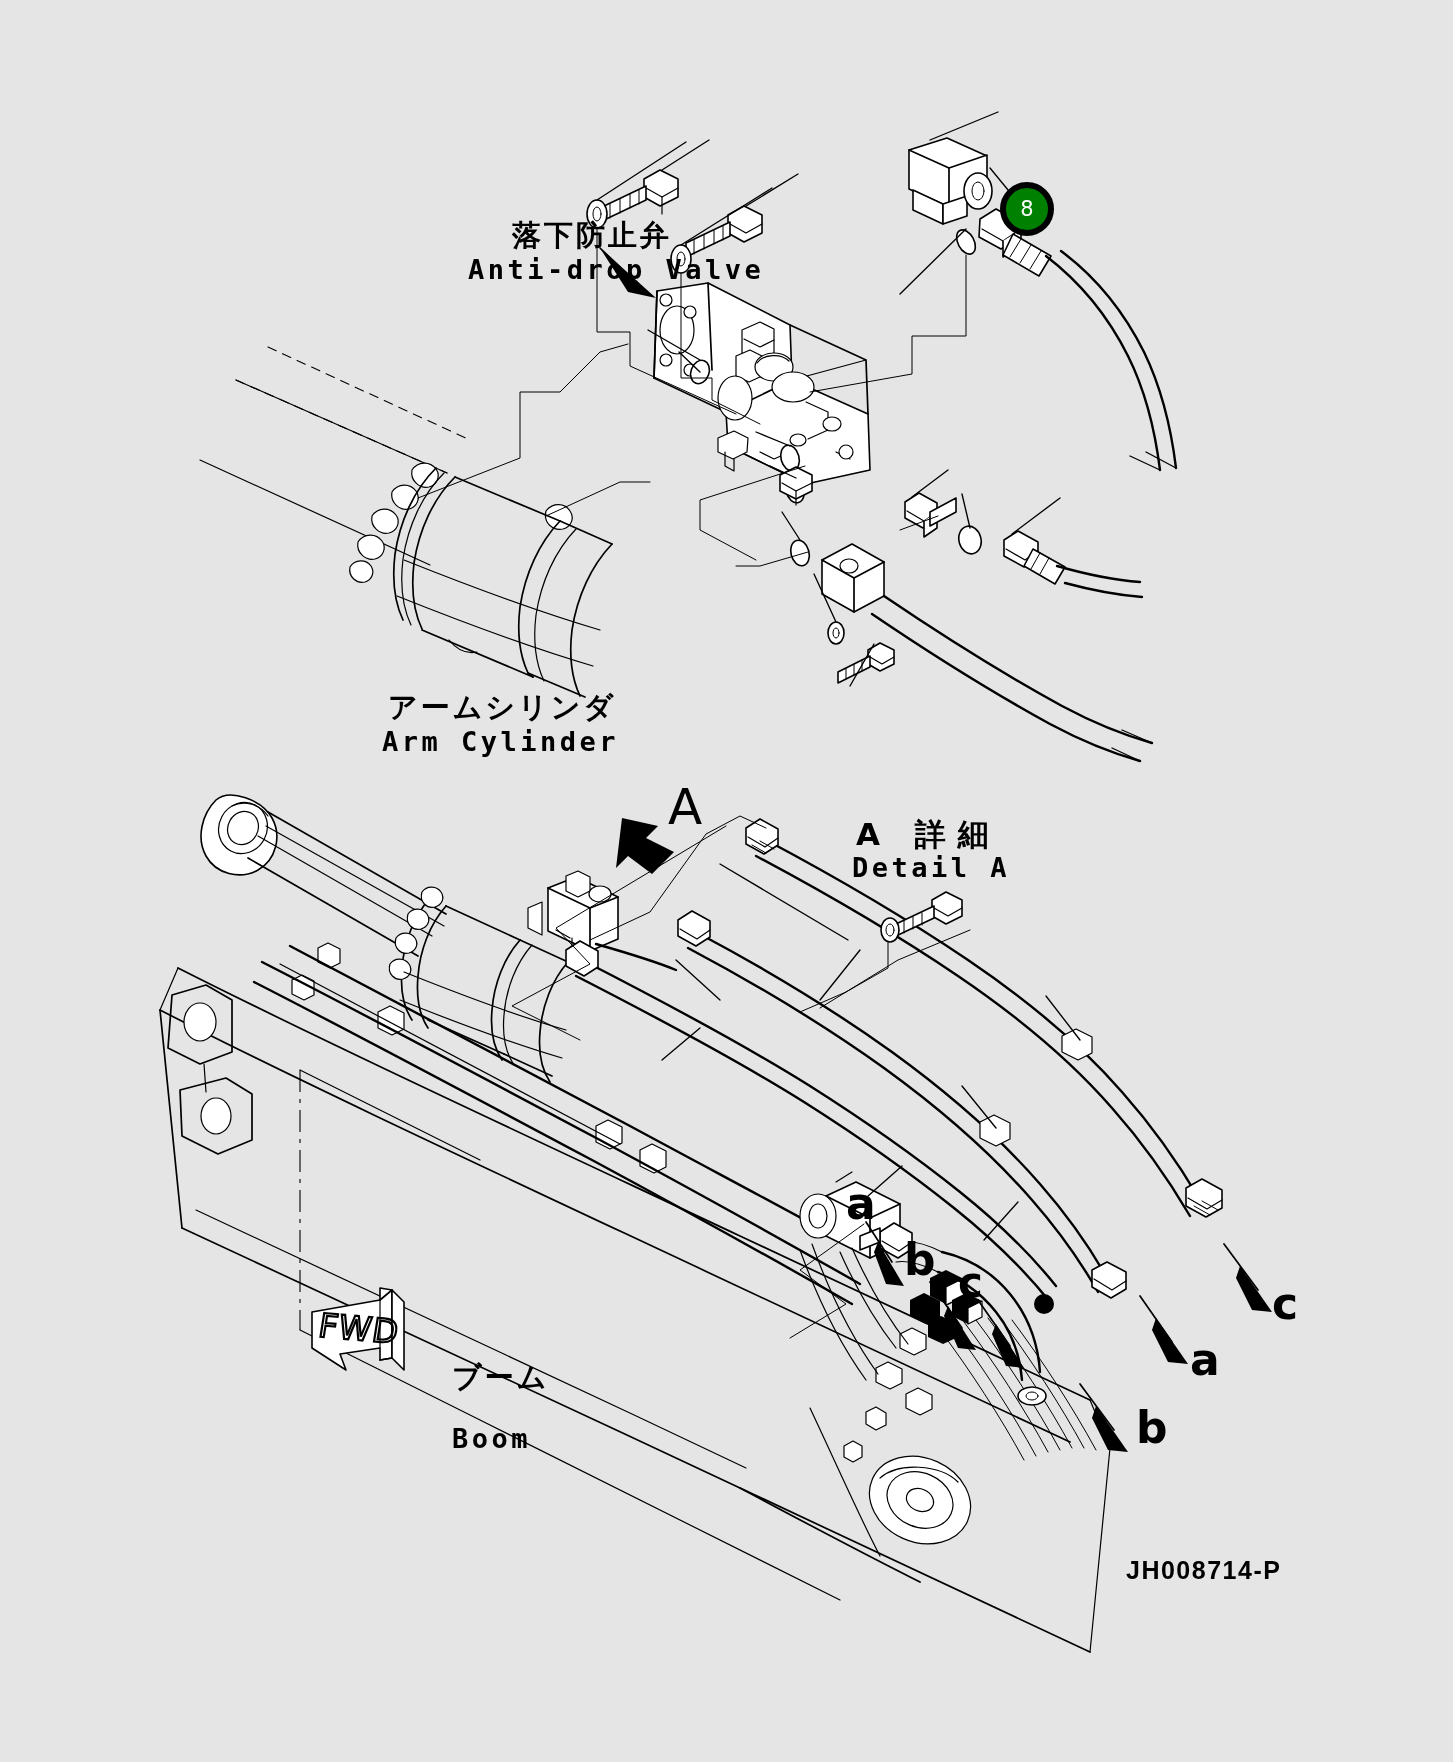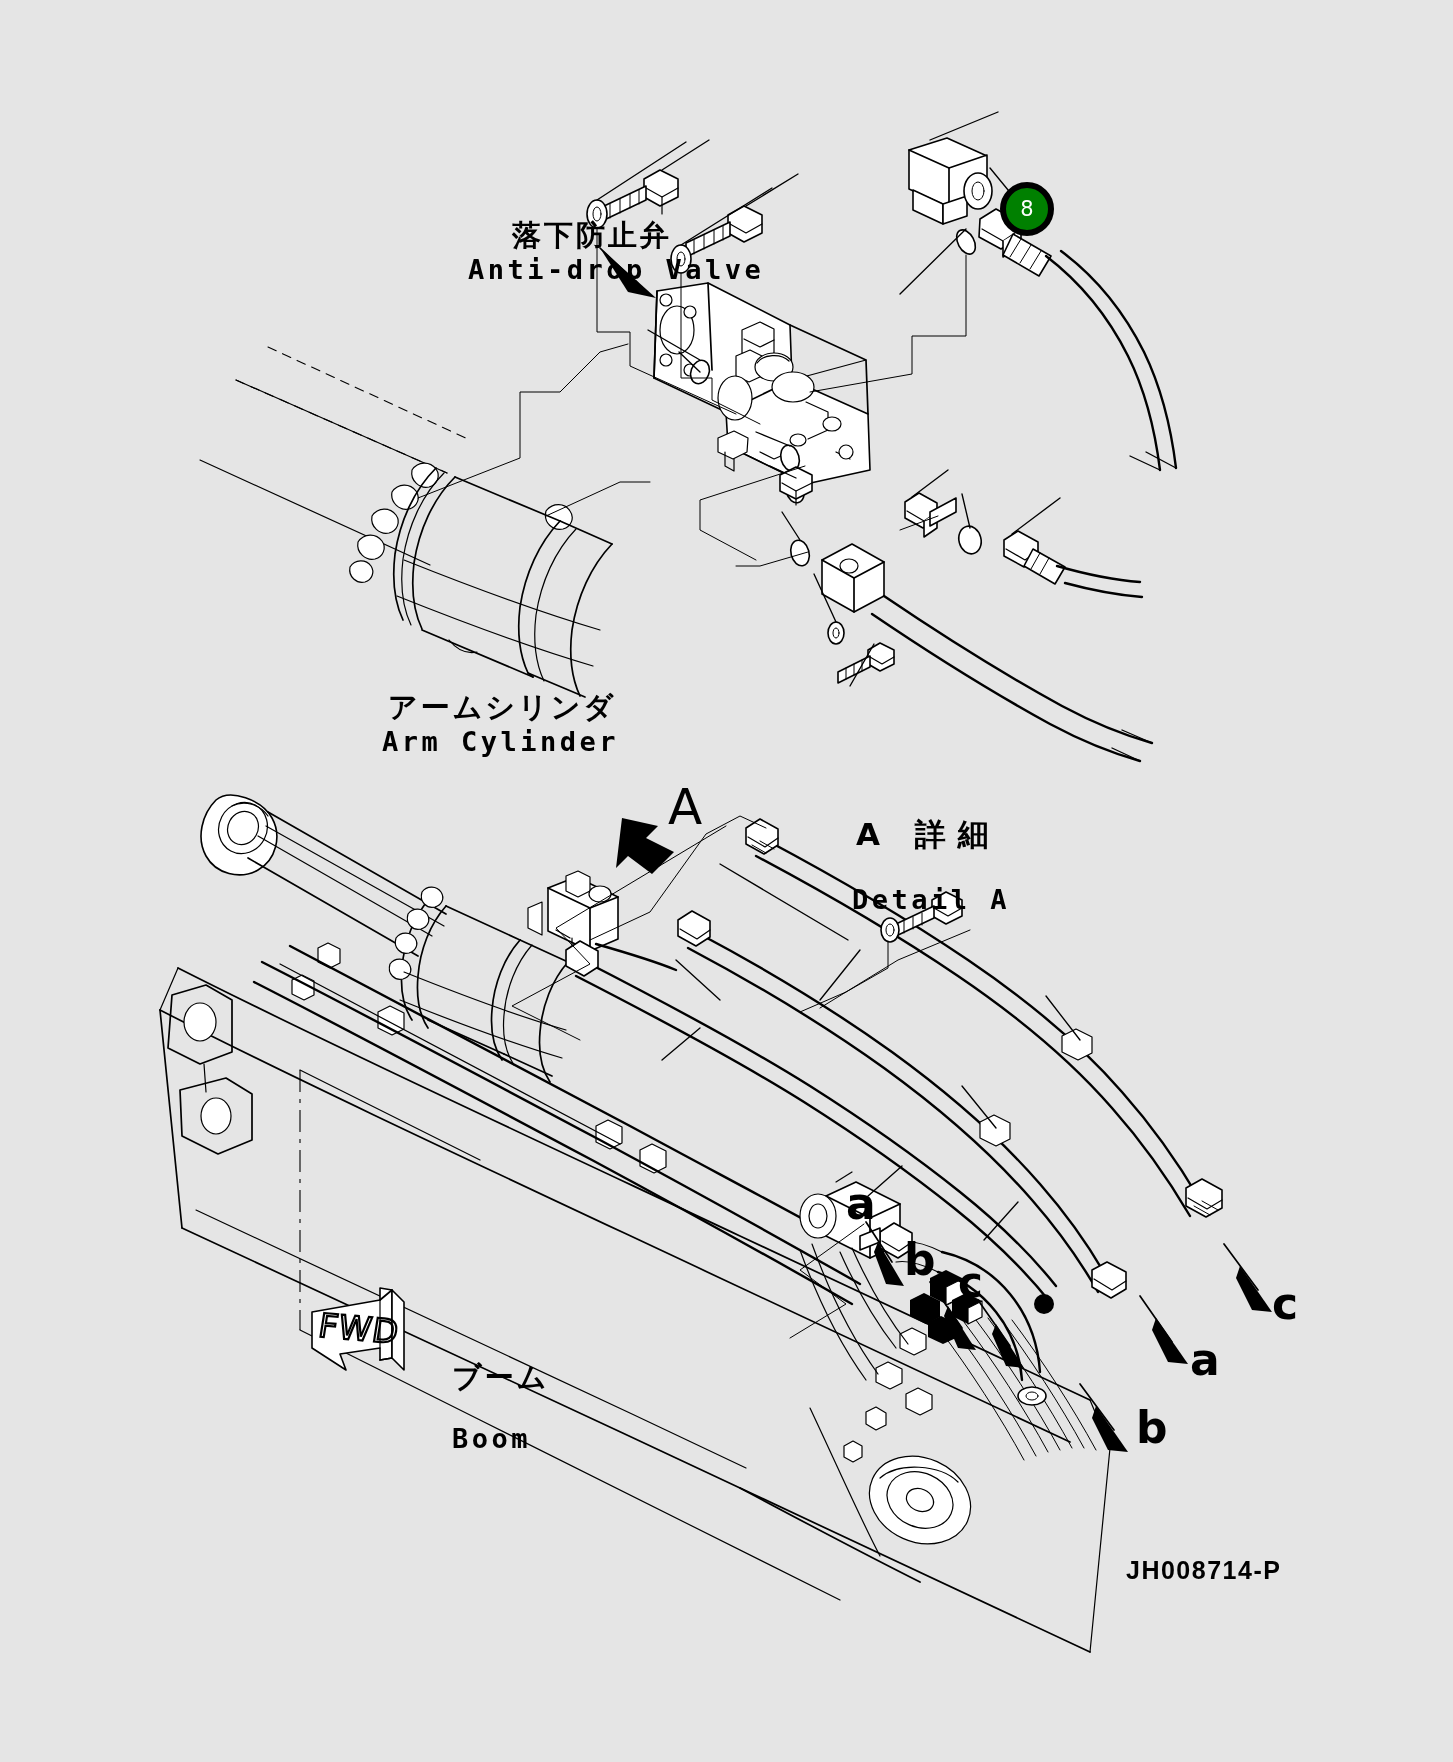--- a/index.html
+++ b/index.html
@@ -499,21 +499,21 @@
 
   </svg>
 
   <div class="lbl jp" style="left:512px;top:216px;font-size:29px;">落下防止弁</div>
   <div class="lbl en" style="left:468px;top:254px;font-size:27px;">Anti-drop Valve</div>
 
   <div class="lbl jp" style="left:388px;top:688px;font-size:29px;">アームシリンダ</div>
   <div class="lbl en" style="left:382px;top:726px;font-size:27px;">Arm Cylinder</div>
 
   <div class="lbl jp" style="left:856px;top:814px;font-size:31px;letter-spacing:12px;">A 詳細</div>
-  <div class="lbl en" style="left:852px;top:852px;font-size:27px;margin-top:32px;">Detail A</div>
+  <div class="lbl en" style="left:852px;top:852px;font-size:27px;">Detail A</div>
 
   <div class="lbl jp" style="left:452px;top:1358px;font-size:29px;text-align:right;">ブーム</div>
   <div class="lbl en" style="left:452px;top:1396px;font-size:27px;margin-top:27px;">Boom</div>
 
   <div class="lbl big-letter" style="left:668px;top:778px;font-size:50px;">A</div>
 
   <div class="lbl" style="left:322px;top:1306px;font-size:33px;font-family:'DejaVu Sans','Liberation Sans',sans-serif;
               transform:rotate(9deg) skewY(-4deg);transform-origin:left top;color:transparent;
               -webkit-text-stroke:2.2px #000;letter-spacing:1px;">FWD</div>
 

